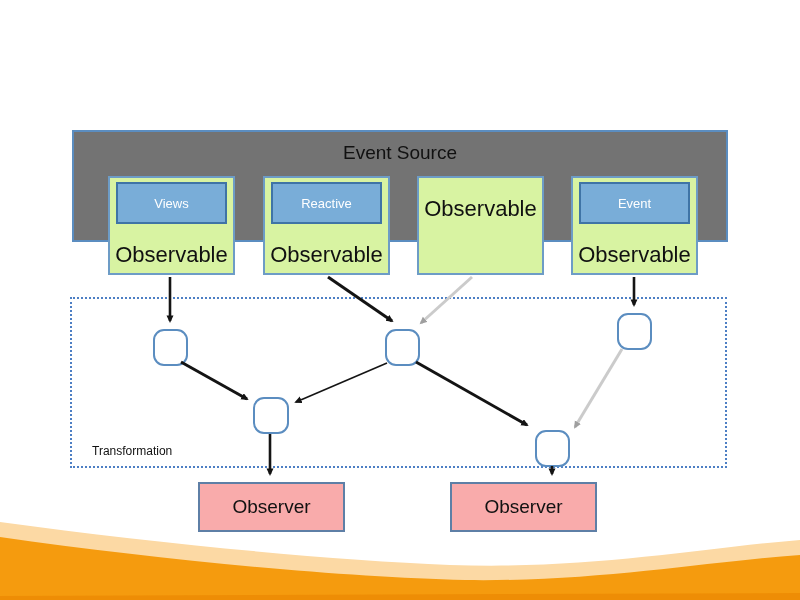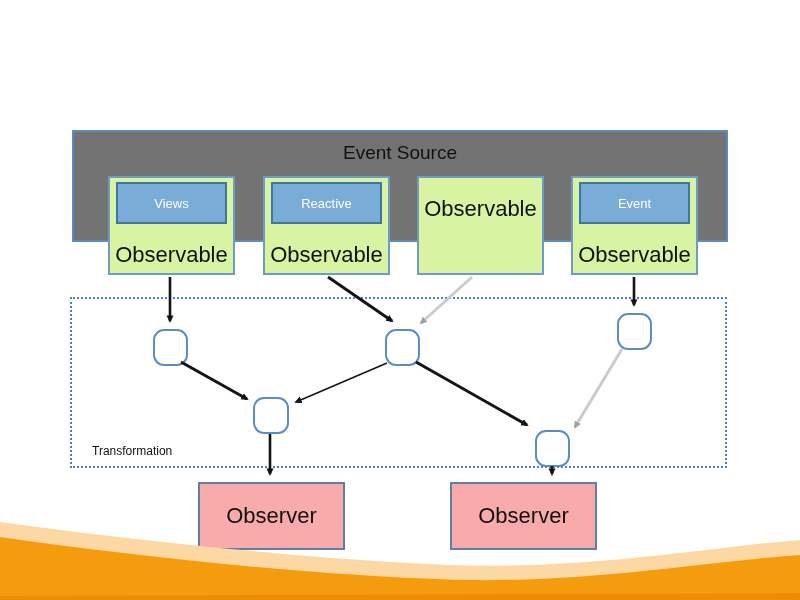--- a/index.html
+++ b/index.html
@@ -56,23 +56,23 @@
   .tf-label{
     position:absolute;left:12px;bottom:8px;font-size:12px;color:var(--text);margin-left:8px;
   }
   .node{
     position:absolute;width:35px;height:37px;box-sizing:border-box;background:#ffffff;
     border:2px solid var(--node-border);border-radius:11px;
   }
   .n1{left:153px;top:329px;} .n2{left:385px;top:329px;} .n3{left:617px;top:313px;}
   .n4{left:253px;top:397px;width:36px;} .n5{left:535px;top:430px;}
   .observer{
-    position:absolute;top:482px;width:147px;height:68px;box-sizing:border-box;
+    position:absolute;top:482px;width:147px;height:50px;box-sizing:border-box;
     background:var(--observer-fill);border:2px solid var(--observer-border);
-    display:flex;align-items:center;justify-content:center;font-size:22px;color:var(--text);
+    display:flex;align-items:center;justify-content:center;font-size:19px;color:var(--text);
   }
   .ob1{left:198px;} .ob2{left:450px;}
   .edges,.waves{position:absolute;left:0;top:0;pointer-events:none;}
   .edges{width:800px;height:600px;}
   .waves{left:0;top:500px;width:800px;height:100px;}
   .e-black{stroke:var(--arrow-black);fill:none;}
   .e-gray{stroke:var(--arrow-gray);fill:none;}
   #ah-black path{fill:var(--arrow-black);}
   #ah-gray path{fill:var(--arrow-gray-head);}
   .wave-light{fill:var(--wave-light);}

